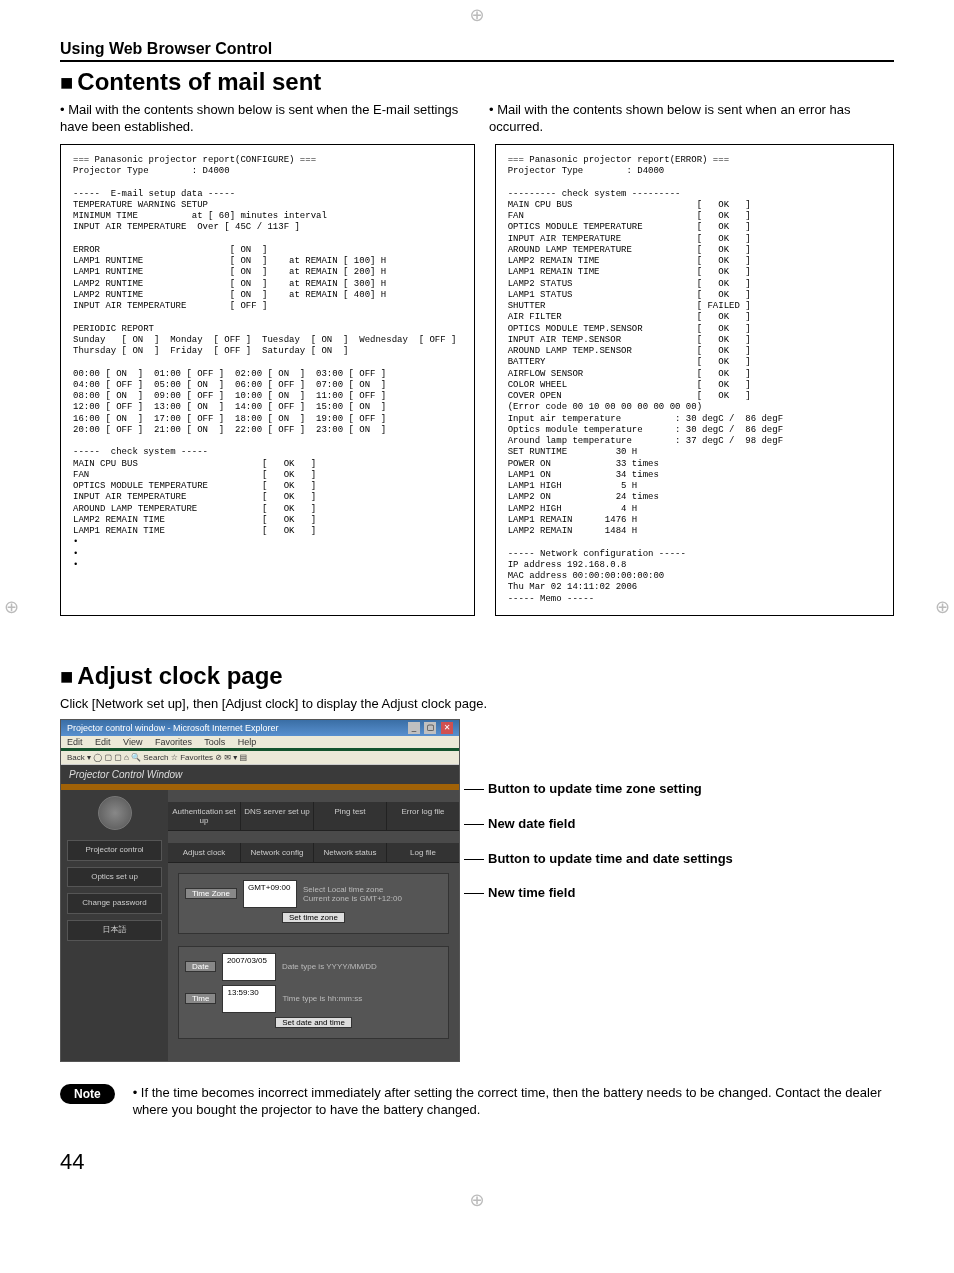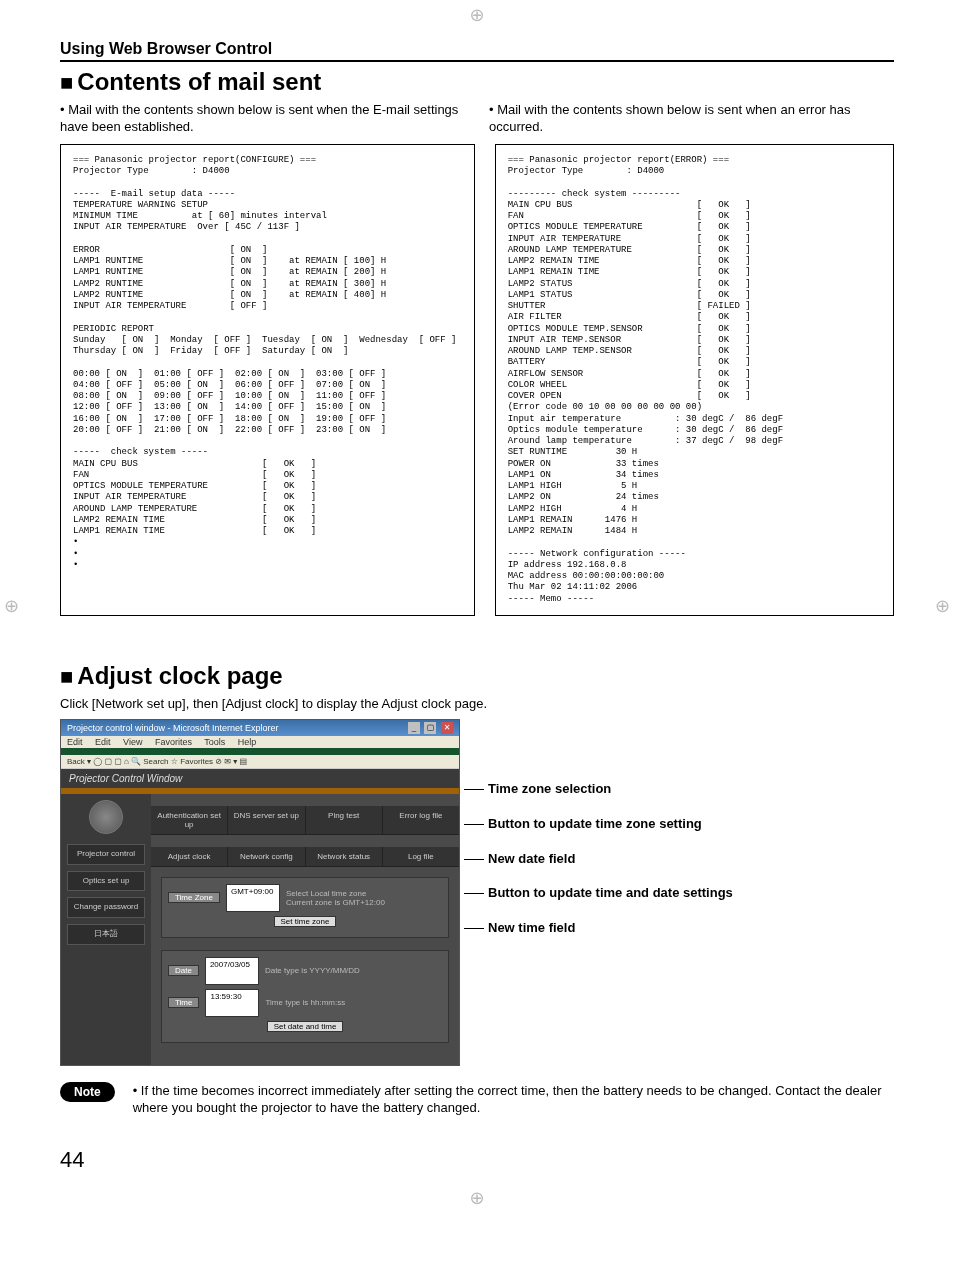--- a/index.html
+++ b/index.html
@@ -57,27 +57,27 @@
     align-items: center;
     font-size: 9px;
   }
   .titlebar .winbtns span {
     display: inline-block; width: 12px; height: 12px;
     background: #c0c0c0; margin-left: 2px; font-size: 8px; text-align: center; color: #000;
     line-height: 12px;
   }
   .menubar { background: #ece9d8; padding: 1px 6px; font-size: 9px; color: #333; }
   .menubar span { margin-right: 10px; }
-  .toolbar { background: #ece9d8; padding: 2px 6px; font-size: 8px; color: #333; border-top:7px solid #14532d; border-bottom:1px solid #ccc;}
+  .toolbar { background: #ece9d8; padding: 2px 6px; font-size: 8px; color: #333; border-top:3px solid #14532d; border-bottom:1px solid #ccc;}
   .pcw-header {
     background: #3a3a3a; color: #ddd; padding: 4px 8px; font-style: italic; font-size: 10px;
     border-bottom:6px solid #a16207;
   }
   .pcw-body { display: flex; background: #4a4a4a; min-height: 230px; }
-  .sidebar { width: 90px; background: #3a3a3a; padding: 6px 0; }
+  .sidebar { width: 107px; background: #3a3a3a; padding: 6px 0; }
   .side-logo {
     width: 34px; height: 34px; border: 1px solid #777; border-radius: 50%;
     margin: 0 auto 10px auto; background: radial-gradient(#888,#555);
   }
   .sidebtn {
     background: #2d2d2d; color: #ccc; font-size: 8px; text-align: center;
     padding: 5px 2px; margin: 6px 6px; border: 1px solid #555; line-height: 1.1;
   }
   .main-area { flex: 1; padding: 0; }
   .tabs-row { display: flex; border-bottom: 1px solid #222; margin-top: 12px; }
@@ -101,21 +101,21 @@
     min-width: 54px; height: 28px; line-height: 12px;
   }
   .hint { font-size: 8px; color: #bbb; }
 
   .annotations { flex: 1; font-size: 13px; font-weight: bold; line-height: 1.3; padding-top: 62px; }
   .annotations .anno { margin-bottom: 18px; position: relative; padding-left: 4px; }
   .annotations .anno::before {
     content: ""; position: absolute; left: -20px; top: 8px; width: 20px; height: 1px; background: #000;
   }
 
-  .note-row { display: flex; gap: 18px; margin-top: 16px; align-items: flex-start; }
+  .note-row { display: flex; gap: 18px; margin-top: 22px; align-items: flex-start; }
   .note-pill {
     background: #000; color: #fff; border-radius: 10px; padding: 3px 14px; font-size: 12px; font-weight: bold;
   }
   .note-text { font-size: 13px; line-height: 1.35; }
 
   .pagenum { font-size: 22px; margin-top: 30px; }
 
   .crop-top, .crop-bottom {
     position: absolute; left: 50%; transform: translateX(-50%);
     color: #bbb; font-size: 18px;
@@ -304,21 +304,20 @@
             <div class="ctrl-row" style="justify-content:center;">
               <span class="smallbtn" style="background:#ddd;color:#000;">Set date and time</span>
             </div>
           </div>
         </div>
       </div>
     </div>
   </div>
 
   <div class="annotations">
-    <div class="anno">Time zone selection</div>
     <div class="anno">Button to update time zone setting</div>
     <div class="anno">New date field</div>
     <div class="anno">Button to update time and date settings</div>
     <div class="anno">New time field</div>
   </div>
 </div>
 
 <div class="note-row">
   <div class="note-pill">Note</div>
   <div class="note-text">• If the time becomes incorrect immediately after setting the correct time, then the battery needs to be changed. Contact the dealer where you bought the projector to have the battery changed.</div>

